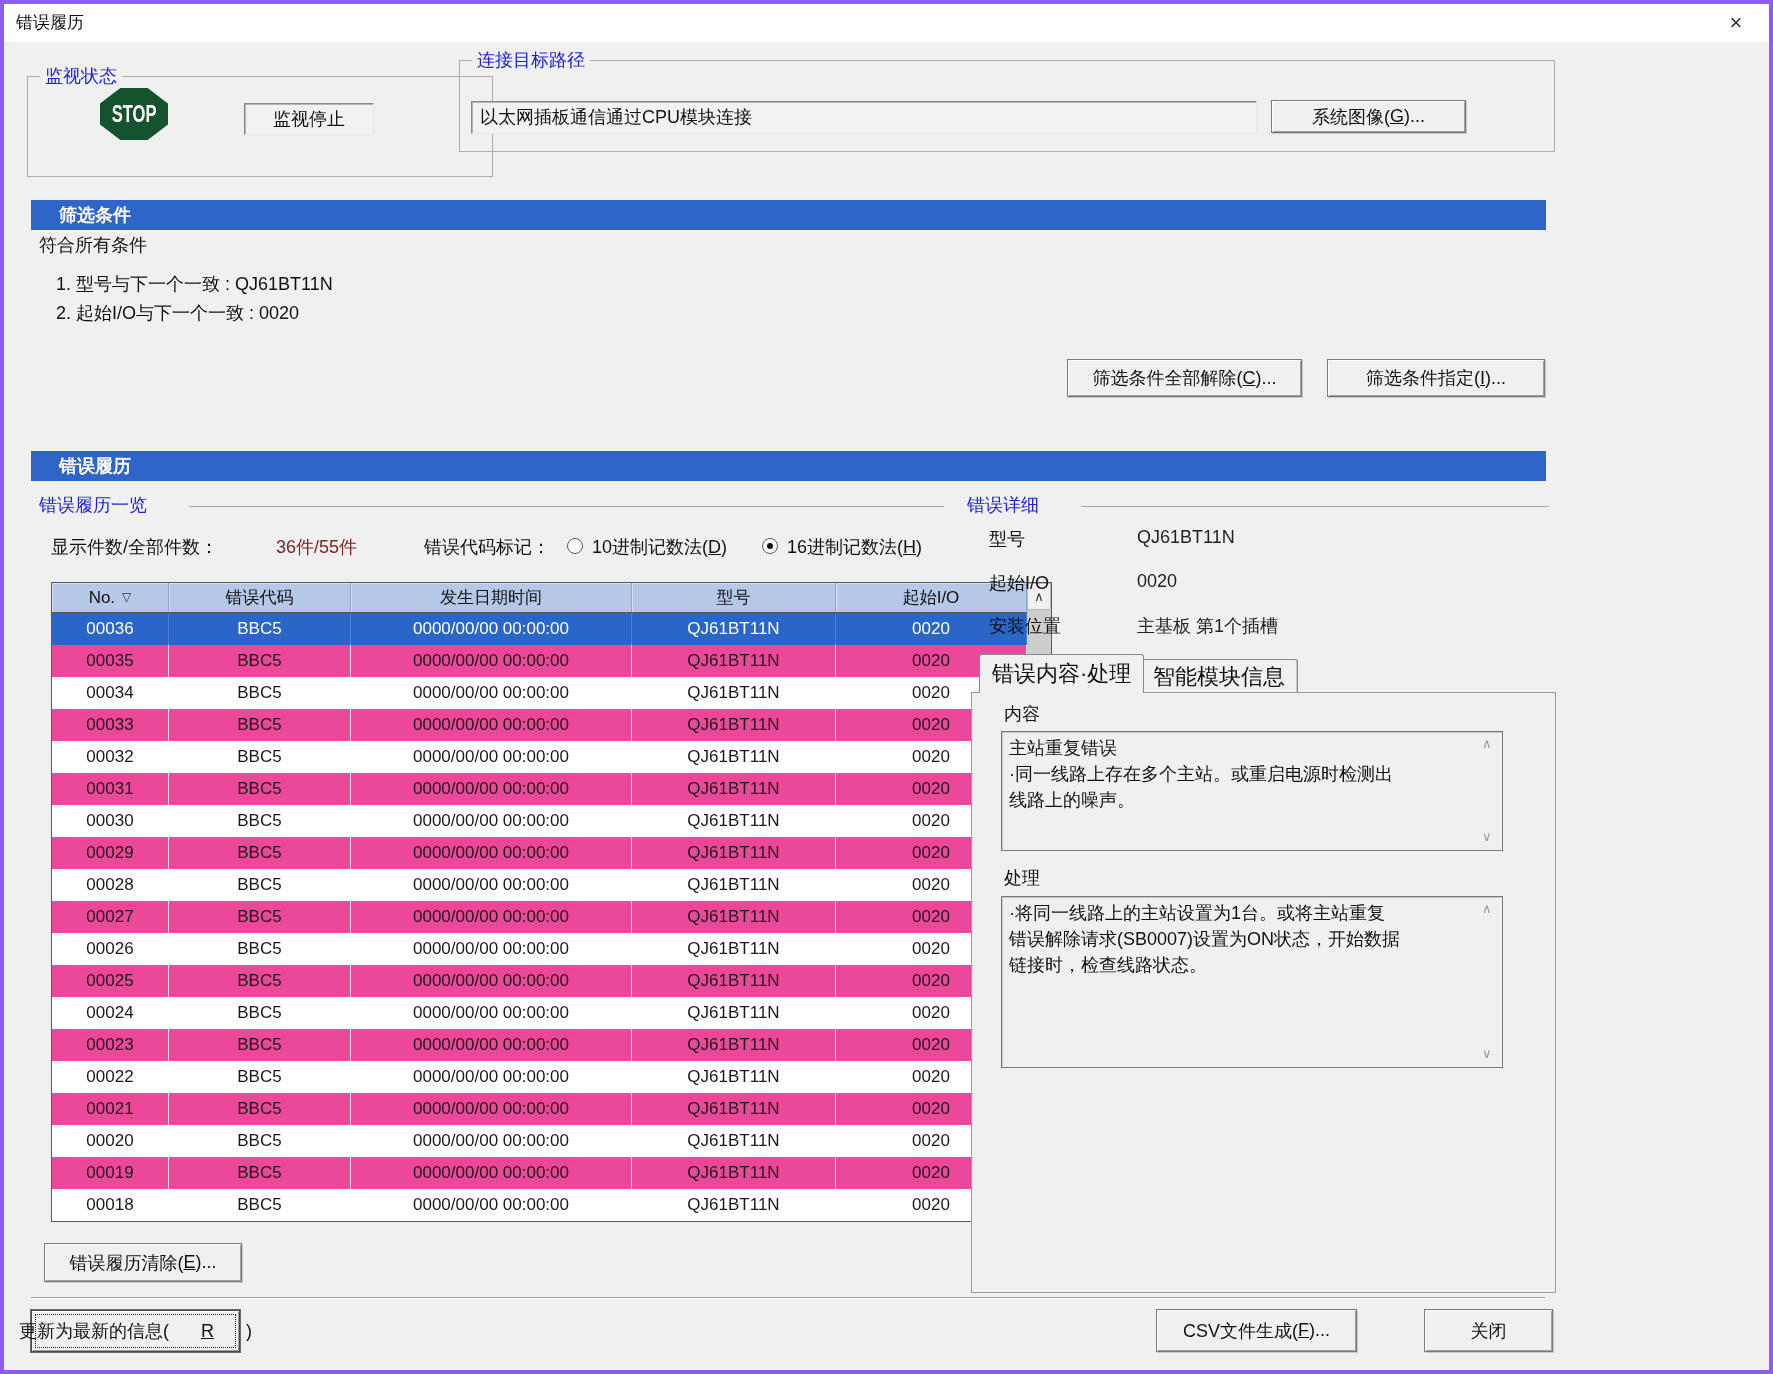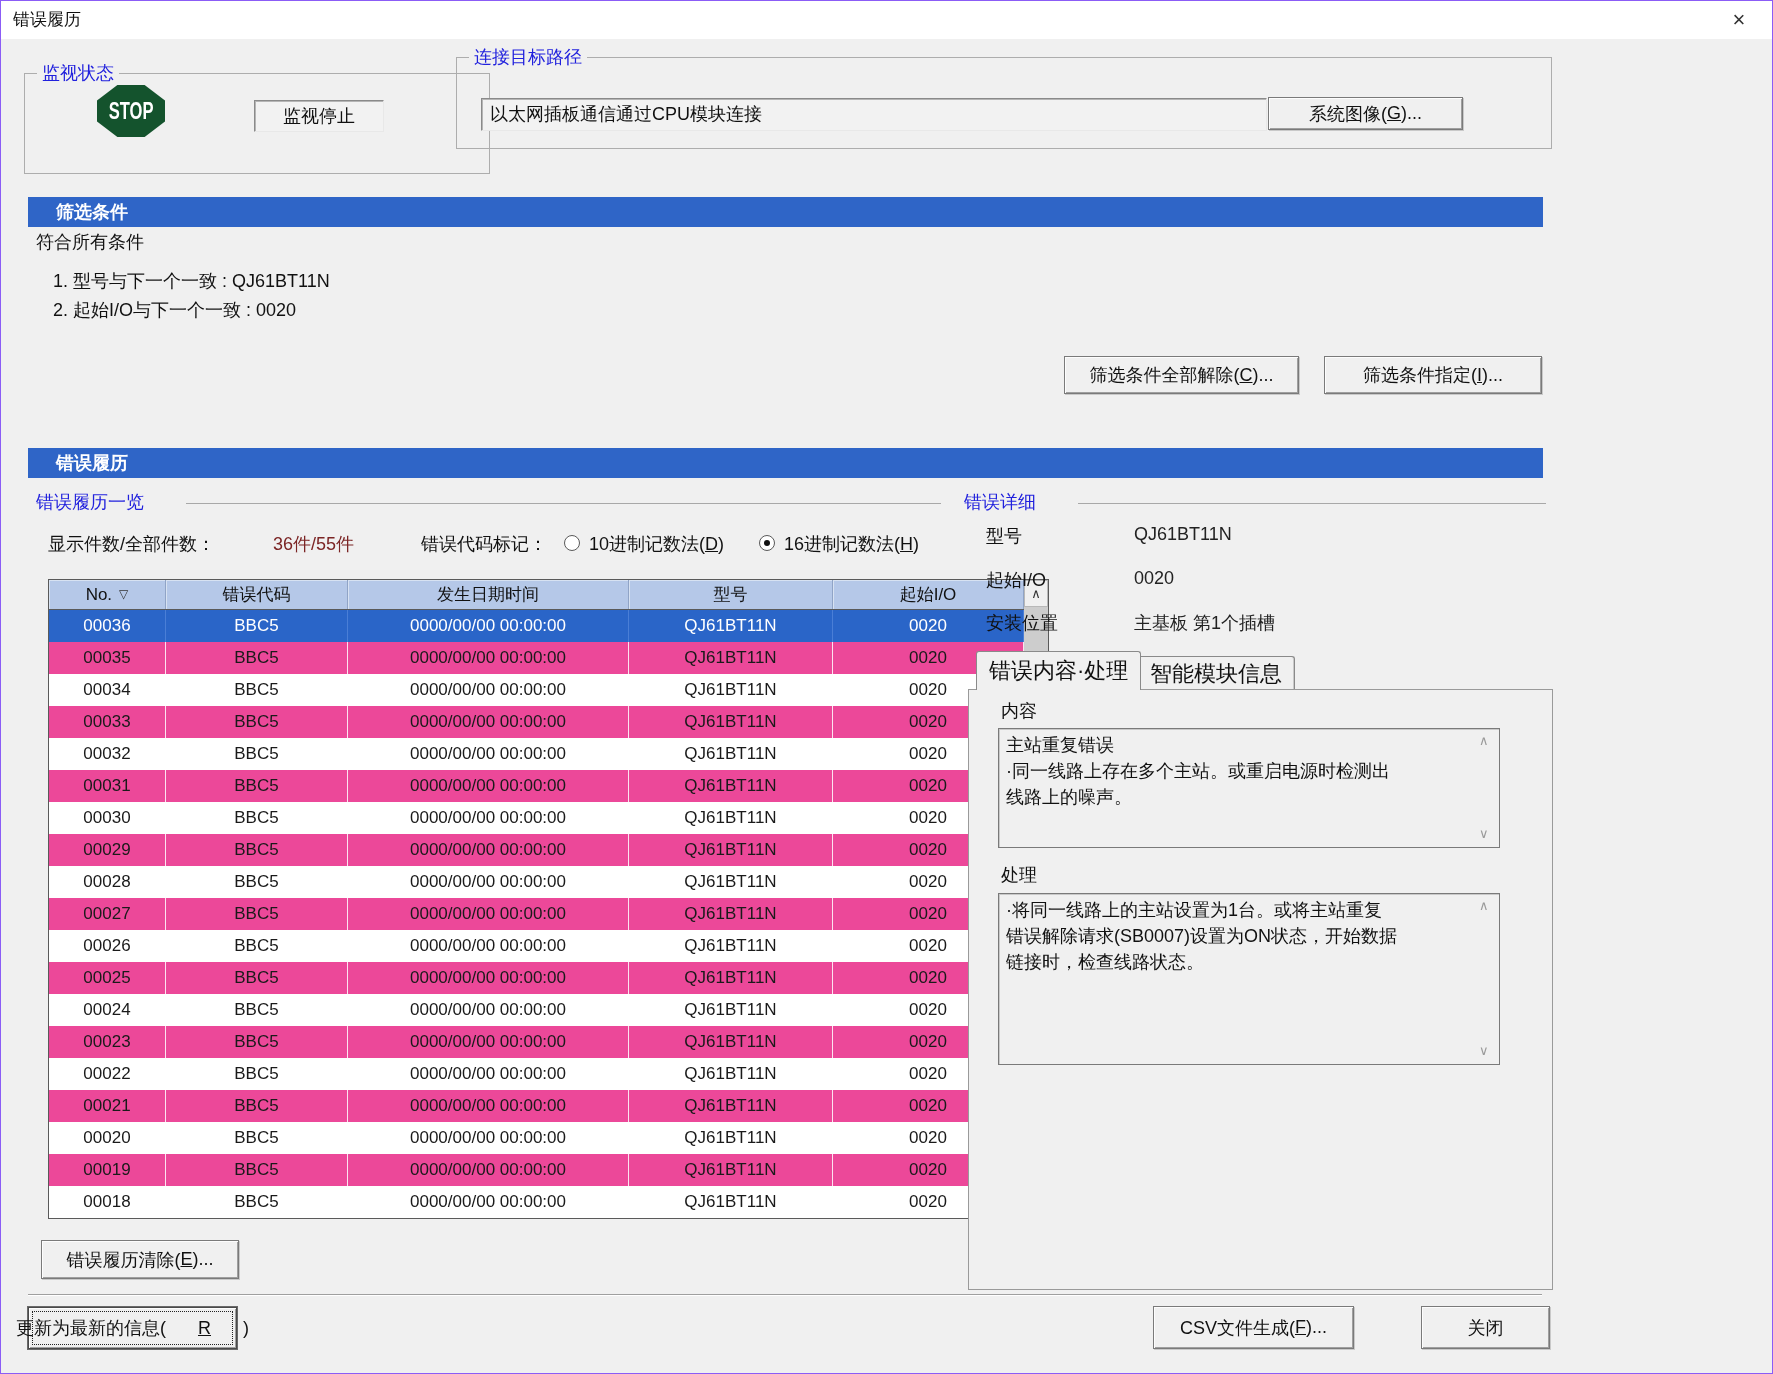--- a/index.html
+++ b/index.html
@@ -1,37 +1,37 @@
 <!DOCTYPE html>
 <html><head>
 <meta charset="utf-8">
 <style>
   * { margin:0; padding:0; box-sizing:border-box; }
   html,body { background:#c8c8c8; }
   body { font-family:"Liberation Sans","DejaVu Sans",sans-serif; }
   #dialog {
     position:relative; width:1773px; height:1374px;
-    background:#f0f0f0; border:1px solid #8b5cf6; overflow:hidden;
+    background:#f0f0f0; border:4px solid #8b5cf6; overflow:hidden;
   }
   .abs { position:absolute; }
 
   
   #titlebar { position:absolute; left:0; top:0; width:100%; height:38px; background:#ffffff; }
   #titlebar .title { position:absolute; left:12px; top:0; line-height:38px; font-size:17px; color:#111; }
   #close-x { position:absolute; right:16px; top:0; width:34px; height:38px; text-align:center;
              line-height:38px; font-size:22px; color:#333; cursor:default; }
 
   
   .groupbox { position:absolute; border:1px solid #adadad; }
   .grouplabel { position:absolute; left:12px; top:-12px; background:#f0f0f0; padding:0 5px;
                 color:#2121dd; font-size:18px; line-height:22px; white-space:nowrap; }
 
   
   .sunken { background:#f2f2f2; border:1px solid; border-color:#8a8a8a #e8e8e8 #e8e8e8 #8a8a8a;
-            box-shadow:inset 1px 1px 0 #b5b5b5; font-size:18px; color:#111;margin-left:13px; }
+            box-shadow:inset 1px 1px 0 #b5b5b5; font-size:18px; color:#111; }
 
   
   #stop-sign { position:absolute; left:96px; top:84px; width:68px; height:52px; background:#14532d;
     clip-path:polygon(30% 0,70% 0,100% 30%,100% 70%,70% 100%,30% 100%,0 70%,0 30%);
     display:flex; align-items:center; justify-content:center; }
   #stop-sign span { color:#fff; font-weight:bold; font-size:23px; transform:scaleX(.72); letter-spacing:0; }
 
   
   .btn { position:absolute; background:#f0f0f0; border:1px solid #7a7a7a;
          box-shadow:inset 1px 1px 0 #fdfdfd, inset -1px -1px 0 #9f9f9f, 1px 1px 0 #c9c9c9;

